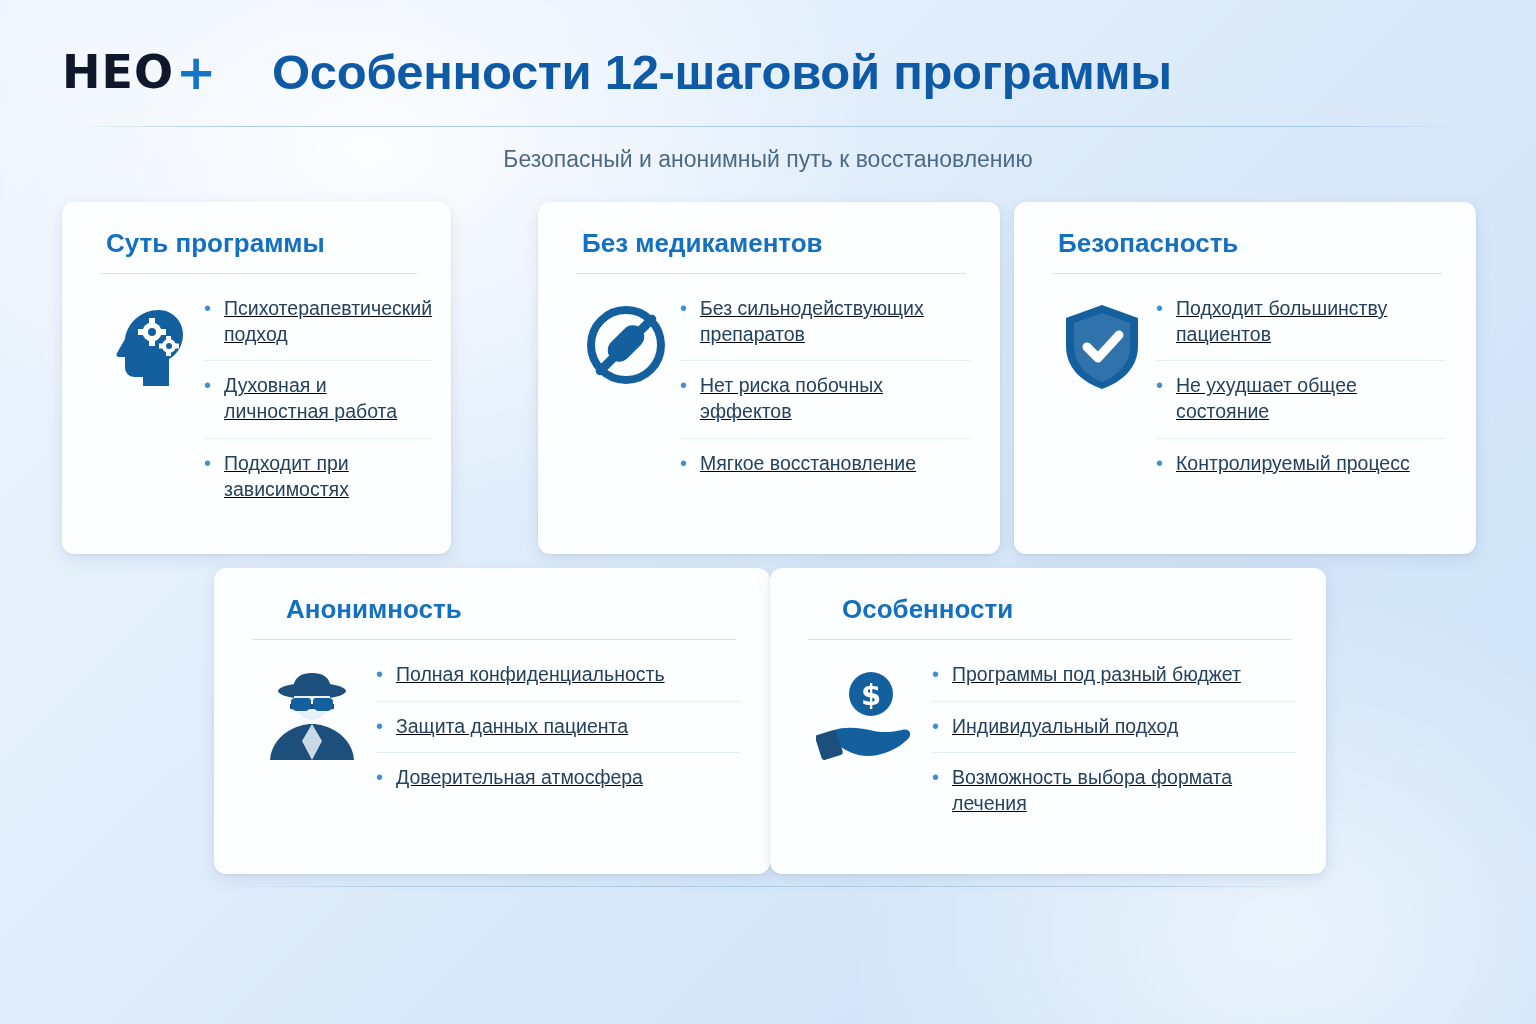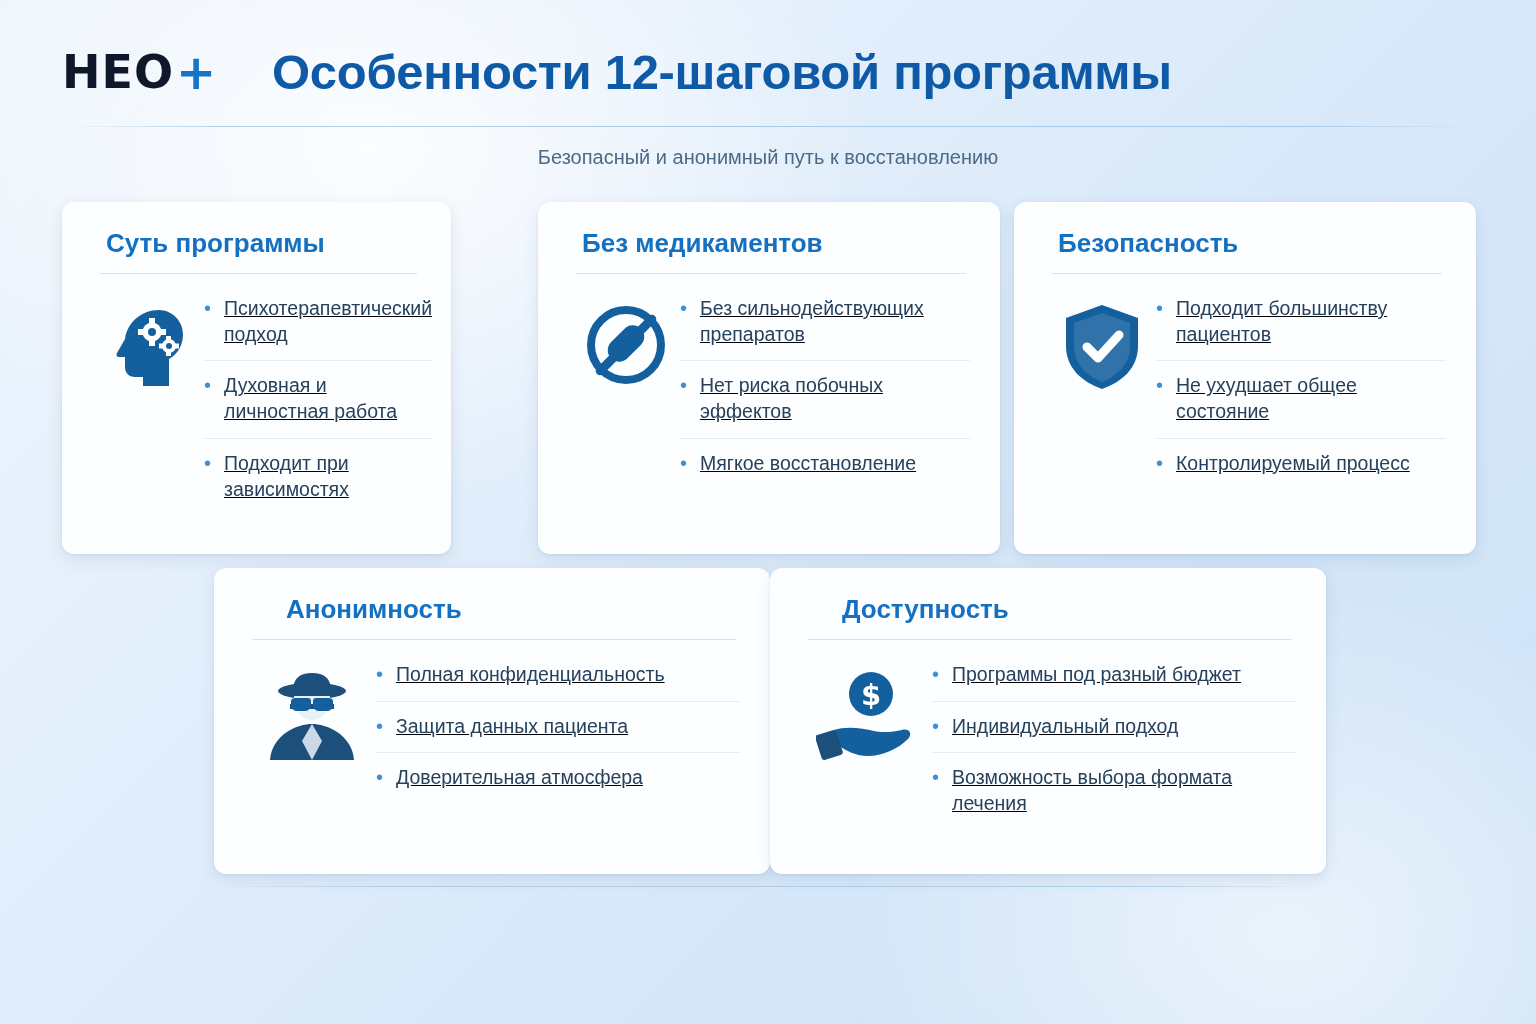--- a/index.html
+++ b/index.html
@@ -87,21 +87,21 @@
     top: 126px;
     height: 1px;
     background: linear-gradient(to right, rgba(150,190,225,0) 0%, rgba(150,190,225,0.75) 12%, rgba(150,190,225,0.75) 88%, rgba(150,190,225,0) 100%);
   }
   .subtitle {
     position: absolute;
     left: 0;
     right: 0;
     top: 146px;
     text-align: center;
-    font-size: 20px;
+    font-size: 23px;
     color: #4c6a86;
   }
 
   
   .card {
     position: absolute;
     background: #fdfeff;
     border-radius: 12px;
     box-shadow: 0 5px 16px rgba(30,70,120,0.10), 0 1px 3px rgba(30,70,120,0.08);
     box-sizing: border-box;
@@ -288,21 +288,21 @@
       </div>
       <ul class="bullets">
         <li>Полная конфиденциальность</li>
         <li>Защита данных пациента</li>
         <li>Доверительная атмосфера</li>
       </ul>
     </div>
   </div>
 
   <div class="card" id="card-access">
-    <div class="card-title">Доступность</div>
+    <div class="card-title">Особенности</div>
     <div class="card-title-rule"></div>
     <div class="card-body">
       <div class="icon-wrap">
         <svg width="104" height="100" viewBox="0 0 104 100" aria-hidden="true">
           <circle cx="55" cy="26" r="22" fill="#14609f"></circle>
           <text x="55" y="37" text-anchor="middle" font-family="DejaVu Sans, sans-serif" font-size="29" font-weight="bold" fill="#ffffff">$</text>
           <path d="M18 62 C30 58 46 60 58 63 C66 65 78 64 86 62 C93 60 97 66 92 71 C82 81 66 88 52 88 C40 88 30 83 22 77 Z" fill="#14609f"></path>
           <rect x="2" y="64" width="22" height="26" rx="3" transform="rotate(-18 13 77)" fill="#1d4f7c"></rect>
         </svg>
       </div>

